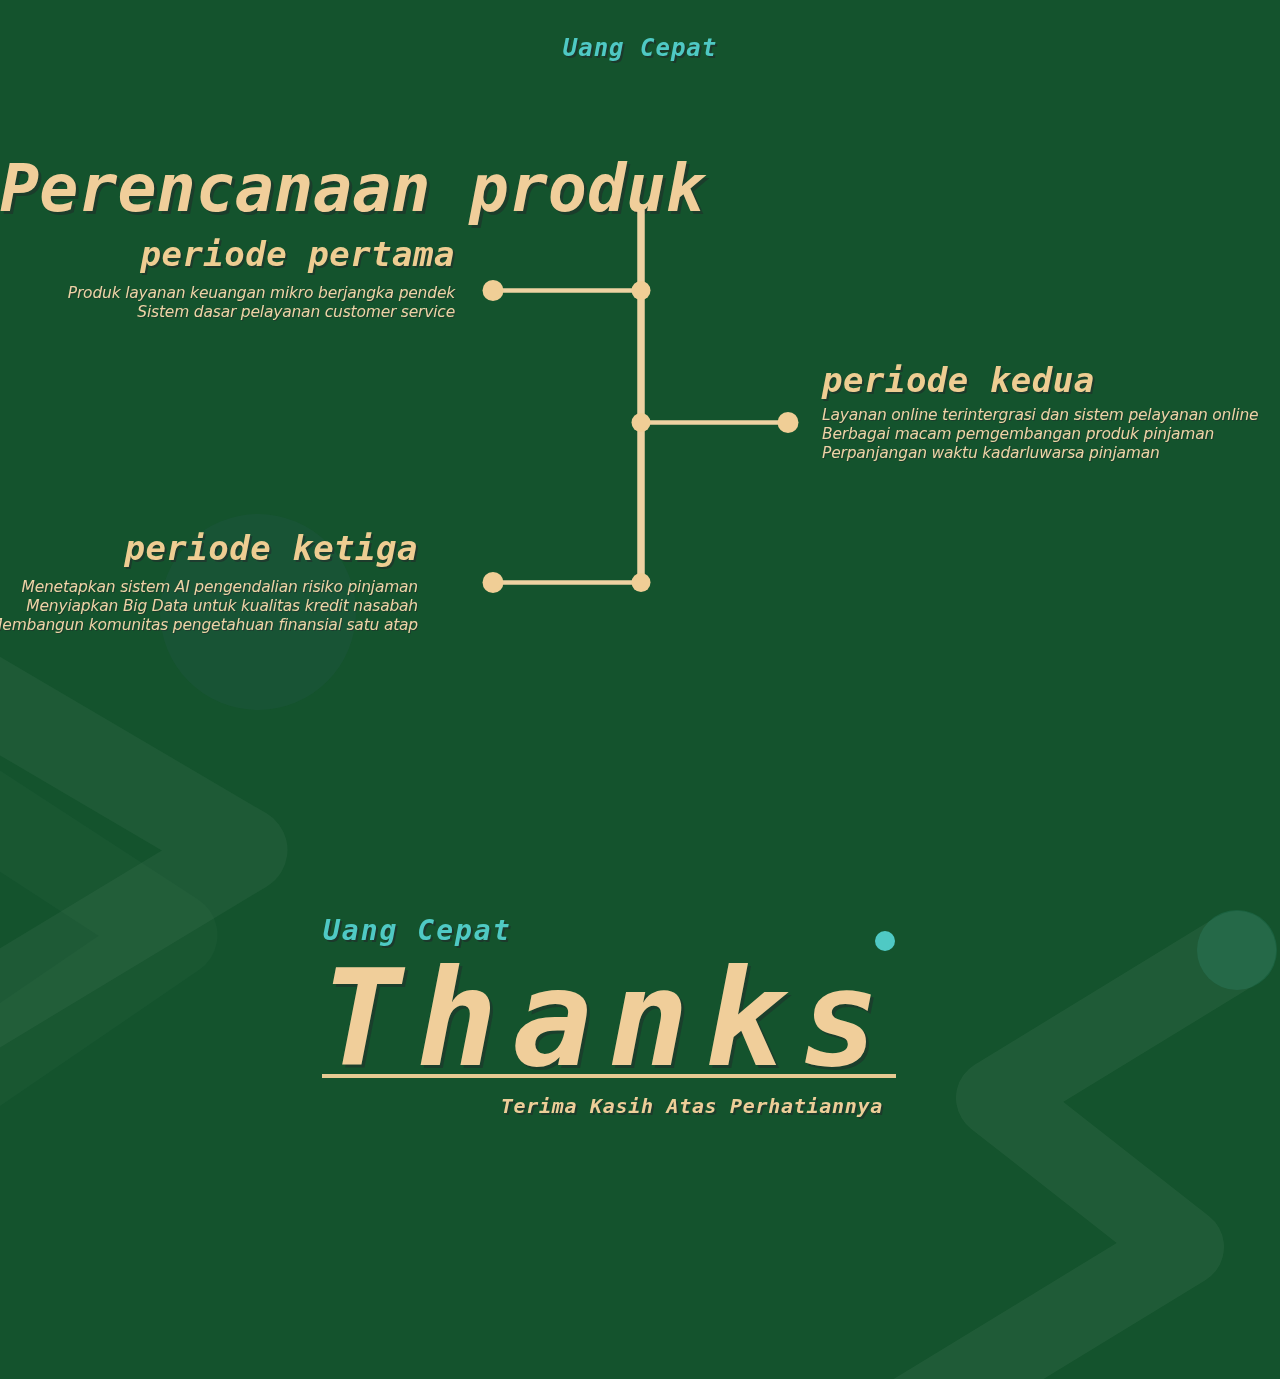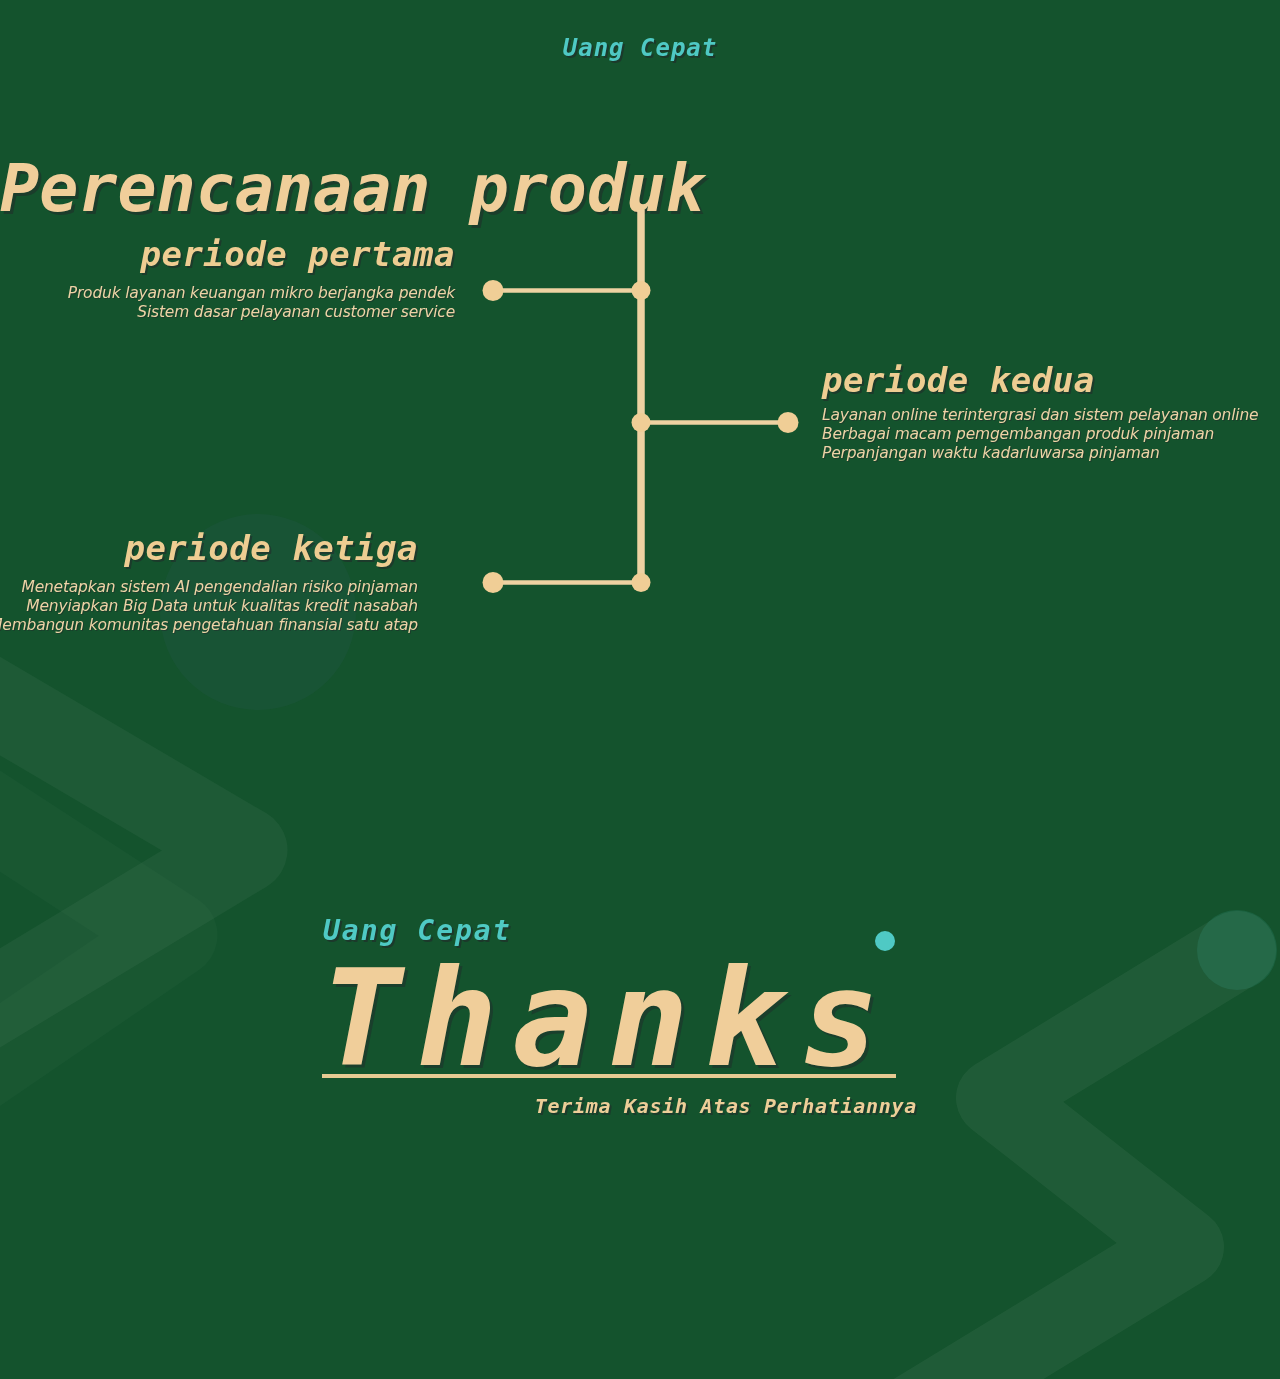--- a/index.html
+++ b/index.html
@@ -72,21 +72,21 @@
     position:absolute;left:875px;top:931px;
     width:20px;height:20px;border-radius:50%;
     background:#4FC9C4;
   }
   .thanks-underline{
     position:absolute;left:322px;top:1074px;
     width:574px;height:4px;
     background:#E7CA93;
   }
   .thanks-subtitle{
-    position:absolute;right:363px;top:1094px;
+    position:absolute;right:397px;top:1094px;
     font-size:20px;letter-spacing:0.7px;
     color:#EDCE98;
     text-shadow:2px 2px 0 rgba(35,36,42,0.5);
     margin-left:24px;
   }
 </style>
 </head>
 <body>
 
 <div class="canvas">

